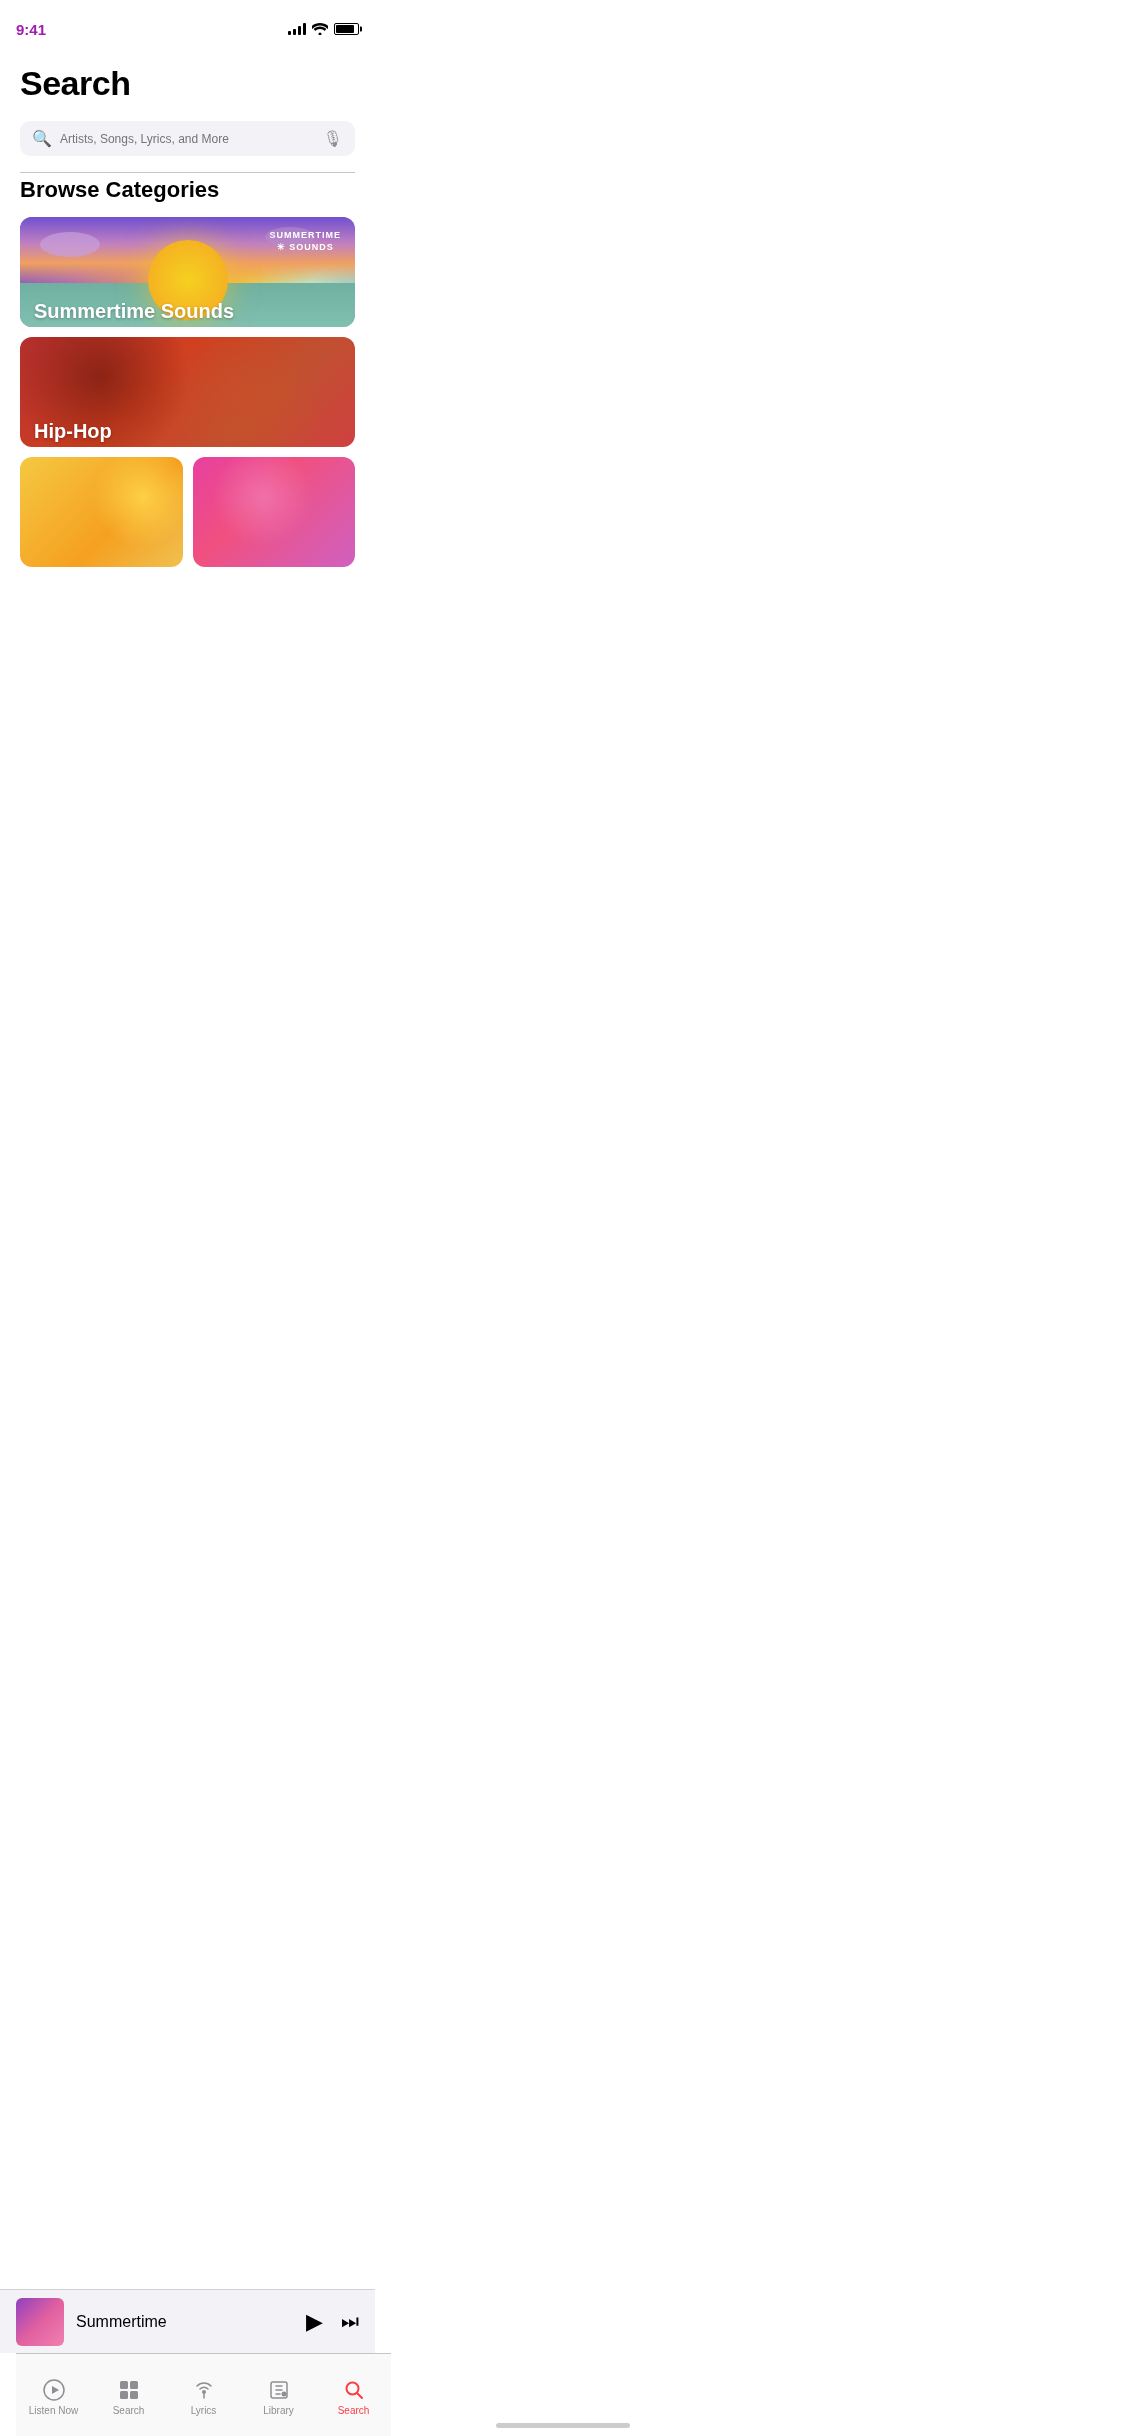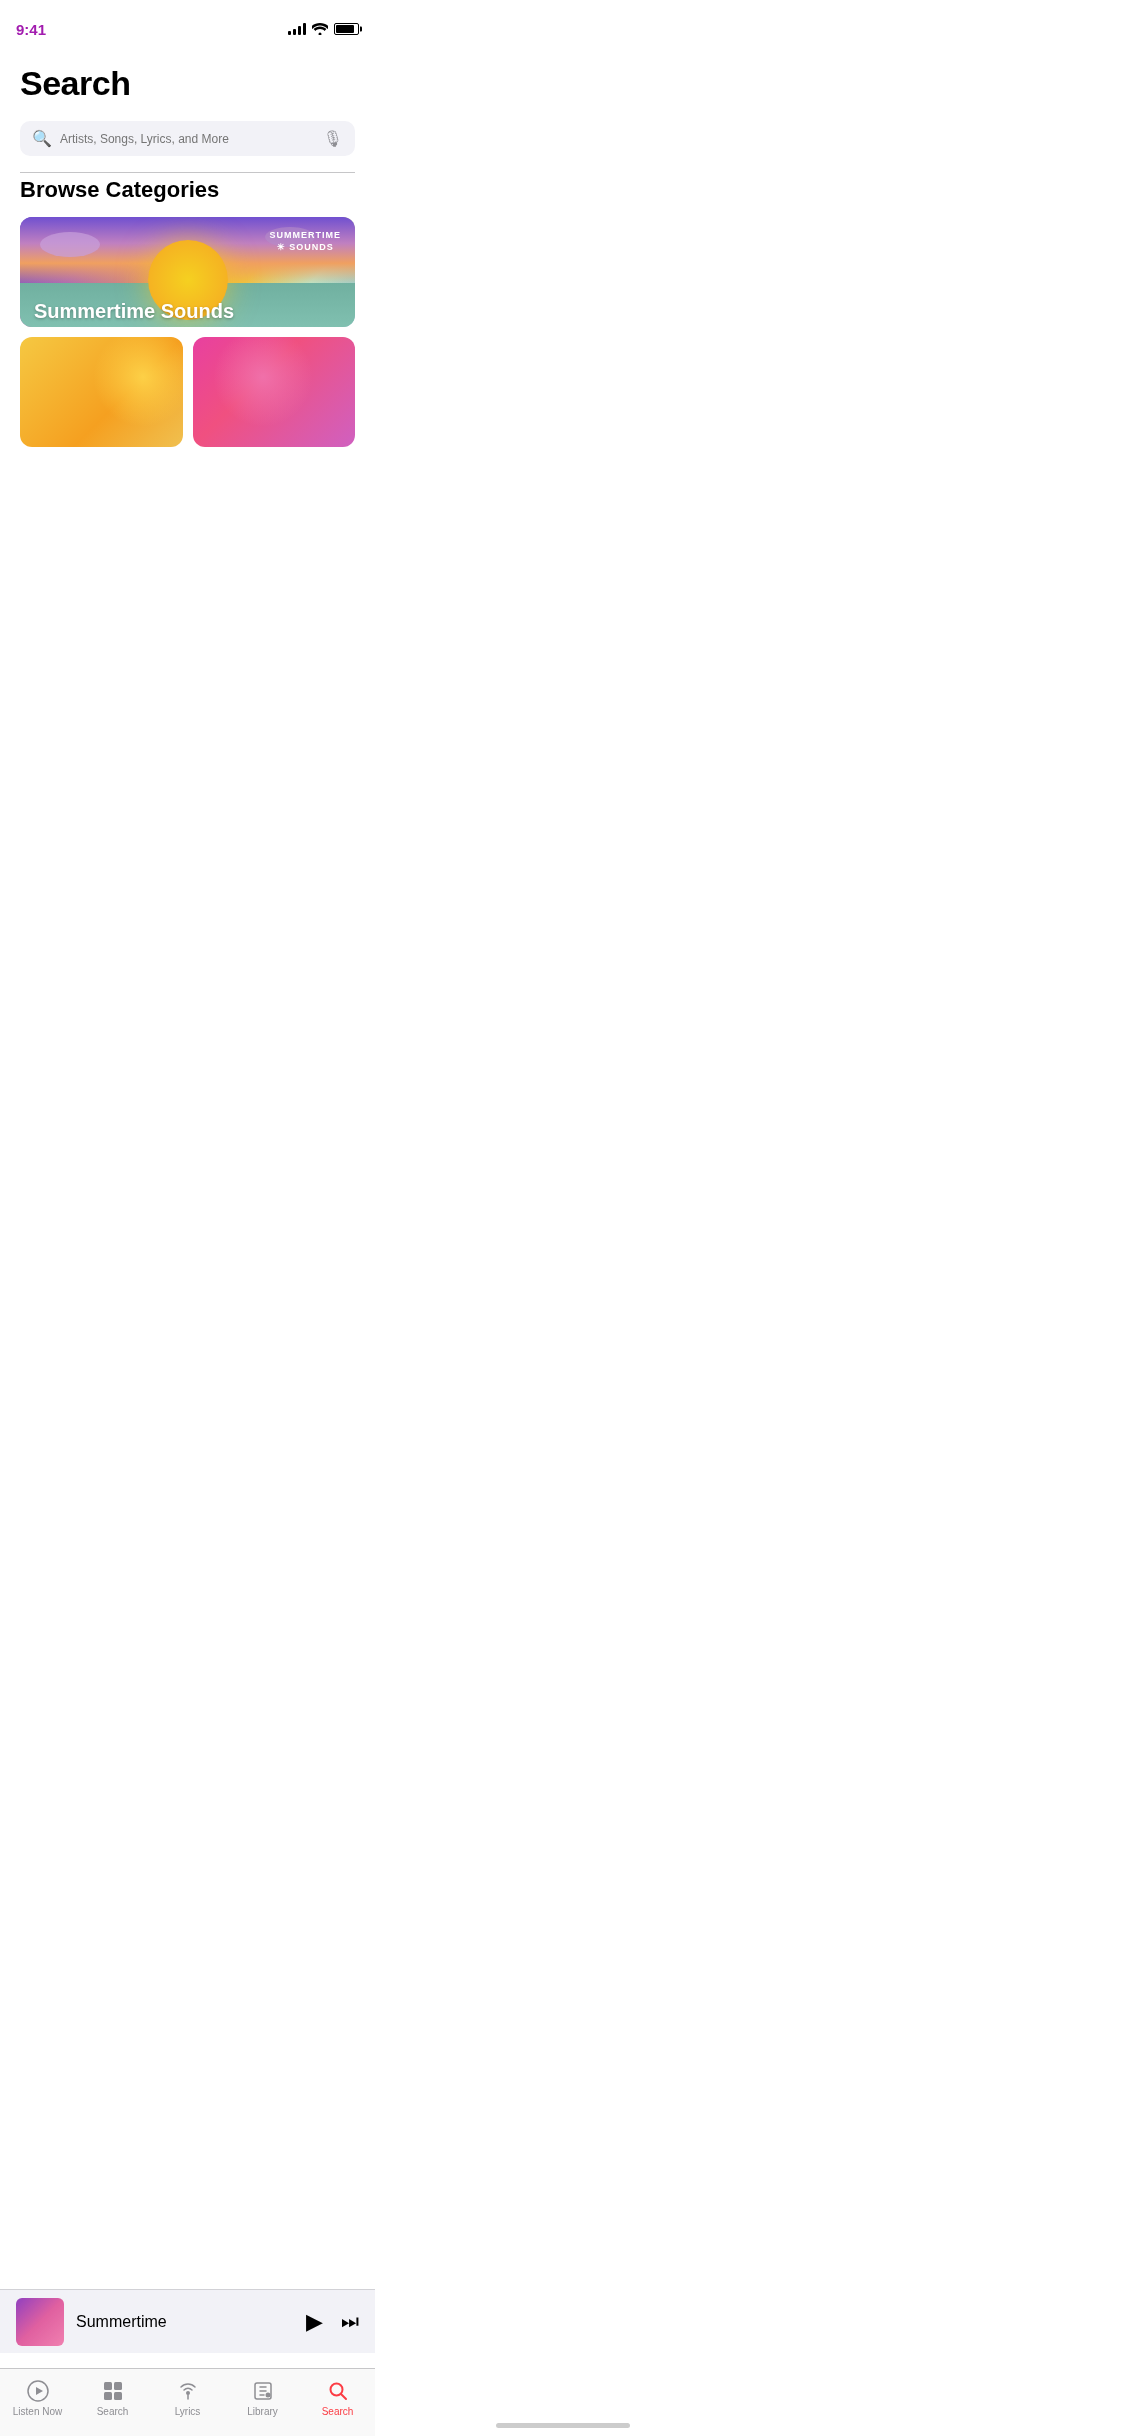--- a/index.html
+++ b/index.html
@@ -256,30 +256,30 @@
     }
     .forward-btn {
       font-size: 18px;
       color: #000;
     }
 
     
     .tab-bar {
       position: fixed;
       bottom: 0;
-      left: 0;
+      left: 16px;
       width: 375px;
       background: rgba(249, 249, 249, 0.95);
       backdrop-filter: blur(20px);
       border-top: 0.5px solid #c6c6c8;
       display: flex;
       justify-content: space-around;
-      align-items: flex-start;
+      align-items: flex-end;
       padding: 10px 0 20px;
-      height: 68px;
+      height: 83px;
     }
     .tab-item {
       display: flex;
       flex-direction: column;
       align-items: center;
       gap: 3px;
       min-width: 60px;
     }
     .tab-label {
       font-size: 10px;
@@ -354,20 +354,27 @@
         <div style="position:absolute;top:15px;left:20px;width:60px;height:25px;background:rgba(200,160,220,0.7);border-radius:50%;"></div>
         <div style="position:absolute;top:10px;right:40px;width:50px;height:20px;background:rgba(180,140,200,0.6);border-radius:50%;"></div>
       </div>
       <div class="card-logo">
         <div style="font-size:9px;font-weight:800;letter-spacing:1px;line-height:1.4;">SUMMERTIME<br>☀ SOUNDS</div>
       </div>
       <span class="card-label">Summertime Sounds</span>
     </div>
 
 
+    <div class="category-card full-width">
+      <div class="card-bg bg-hiphop">
+        <div style="position:absolute;top:-10px;right:30px;width:150px;height:150px;background:radial-gradient(circle, rgba(200,80,40,0.8) 0%, transparent 70%);border-radius:50%;"></div>
+        <div style="position:absolute;bottom:-20px;left:-10px;width:180px;height:180px;background:radial-gradient(circle, rgba(100,20,10,0.6) 0%, transparent 70%);border-radius:50%;"></div>
+      </div>
+      <span class="card-label">Hip-Hop</span>
+    </div>
 
     <div class="category-row">
       <div class="category-card half-width">
         <div class="card-bg bg-yellow">
           <div style="position:absolute;top:-10px;right:-10px;width:100px;height:100px;background:radial-gradient(circle, rgba(255,220,80,0.8) 0%, transparent 70%);border-radius:50%;"></div>
         </div>
       </div>
       <div class="category-card half-width">
         <div class="card-bg bg-pink">
           <div style="position:absolute;top:-10px;left:20px;width:100px;height:100px;background:radial-gradient(circle, rgba(240,120,180,0.8) 0%, transparent 70%);border-radius:50%;"></div>

